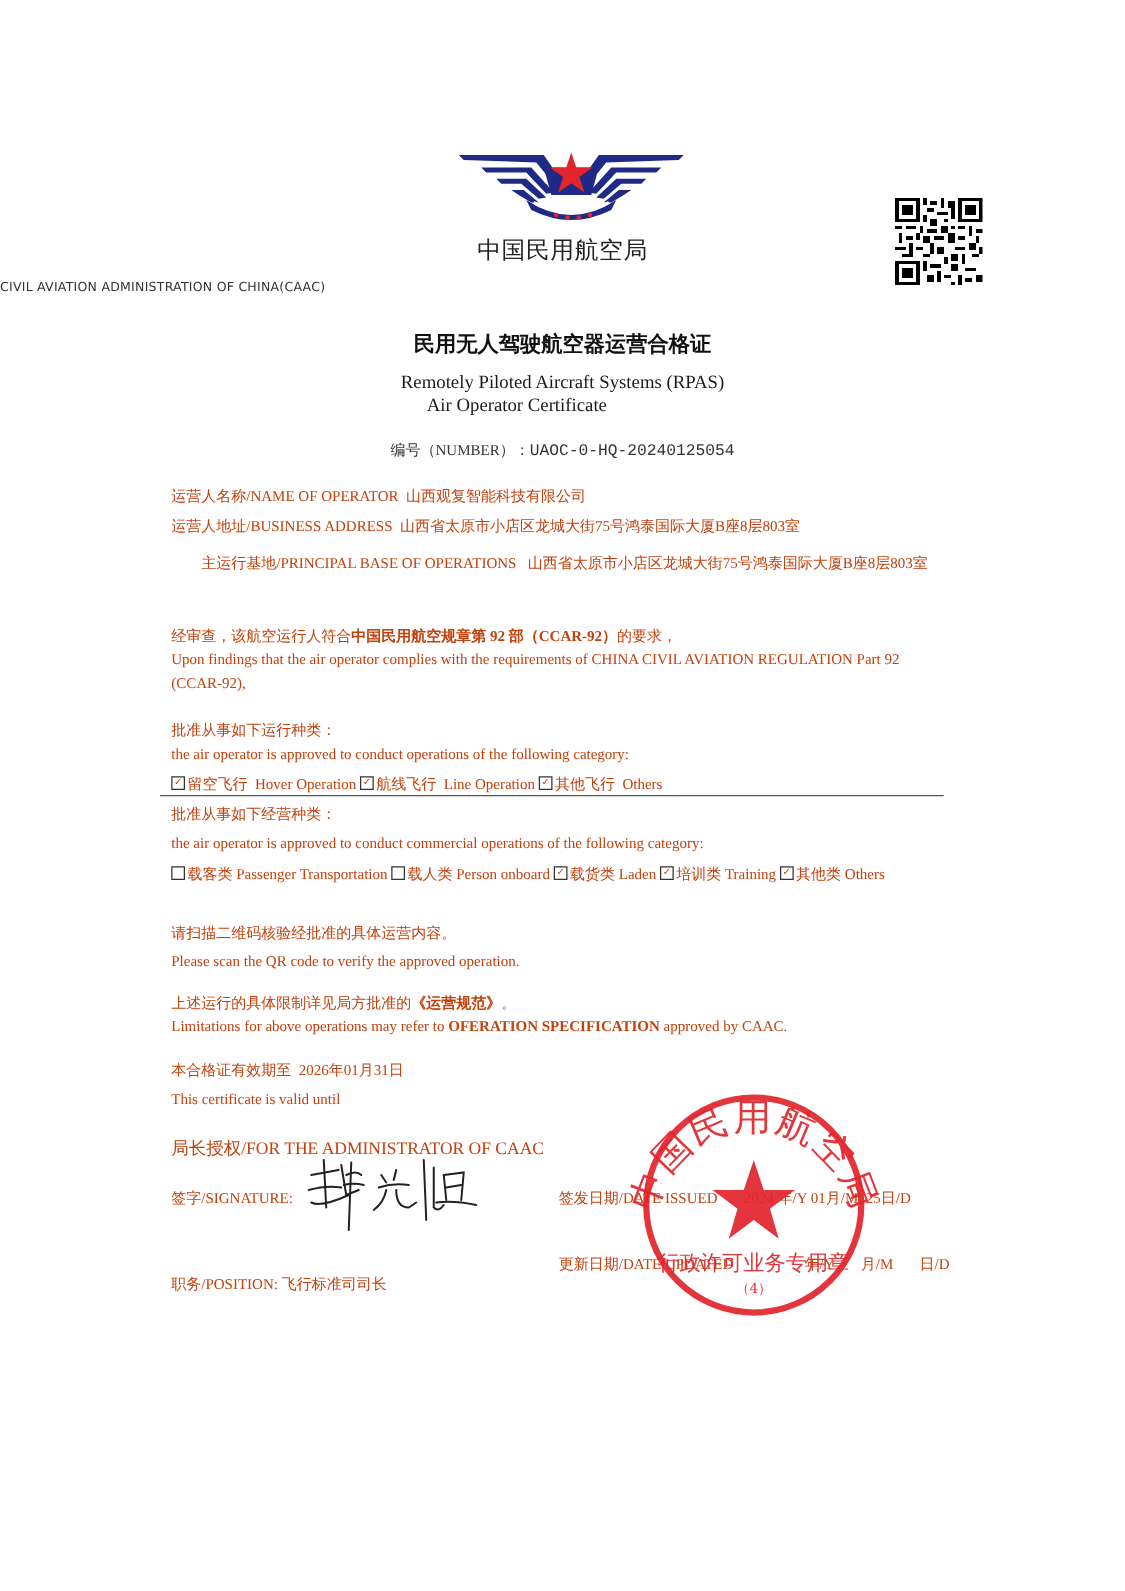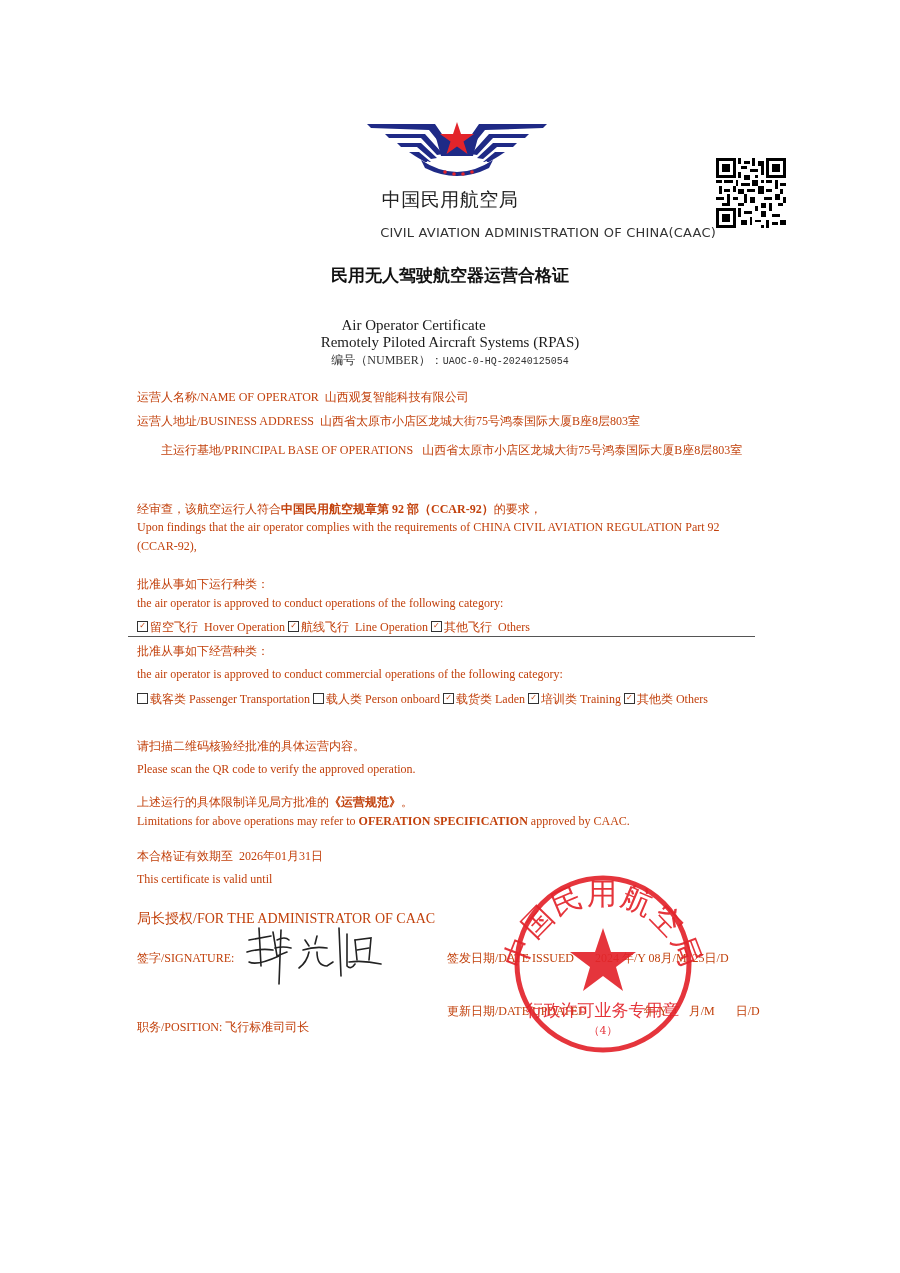--- a/index.html
+++ b/index.html
@@ -5,29 +5,29 @@
     html, body { margin: 0; padding: 0; background: #ffffff; }
     body { width: 900px; height: 1273px; position: relative; overflow: hidden; color: #1a1a1a; }
     .serif { font-family: "Liberation Serif", "DejaVu Serif", serif; }
     .sans { font-family: "DejaVu Sans", "Liberation Sans", sans-serif; }
     .mono { font-family: "Liberation Mono", "DejaVu Sans Mono", monospace; }
     .abs { position: absolute; }
 
     
     #logo { left: 365px; top: 120px; width: 184px; height: 60px; }
     #org-cn { left: 0; width: 900px; top: 187px; text-align: center; font-size: 19px; color: #222; letter-spacing: 0.5px; }
-    #org-en { left: 0; width: 716px; top: 225px; text-align: right; font-size: 13px; color: #333; letter-spacing: 0.2px; }
+    #org-en { left: 0; width: 716px; top: 225px; text-align: left; font-size: 10px; color: #333; letter-spacing: 0.2px; }
     #qr { left: 716px; top: 158px; width: 70px; height: 70px; }
 
     
     #title-cn { left: 0; width: 900px; top: 264px; text-align: center; font-size: 17px; font-weight: bold; color: #111; }
-    #title-en-1 { left: 0; width: 900px; top: 298px; text-align: center; font-size: 15px; margin-top: 36px; }
+    #title-en-1 { left: 0; width: 900px; top: 298px; text-align: center; font-size: 15px; }
     #title-en-2 { left: 0; width: 827px; top: 317px; text-align: center; font-size: 15px; }
     #number-row { left: 0; width: 900px; top: 352px; text-align: center; font-size: 12px; color: #333; }
-    #number-row .mono { font-size: 10px; }
+    #number-row .mono { font-size: 13px; }
 
     
     .line { left: 137px; font-size: 12px; white-space: nowrap; color: #c2410c; }
     .bold { font-weight: bold; }
     .cb { display: inline-block; width: 9px; height: 9px; border: 1px solid #333; margin-right: 2px; position: relative; top: 1px; font-size: 8px; line-height: 9px; text-align: center; }
     .cb.checked::after { content: "\2713"; position: absolute; left: 0; top: -1px; width: 9px; text-align: center; font-size: 8px; }
     #divider { left: 128px; top: 636px; width: 627px; height: 0; border-top: 1.5px solid #555; }
 
     
     #signature-svg { left: 243px; top: 926px; width: 150px; height: 60px; }
@@ -224,21 +224,21 @@
 
 <div class="abs line serif" style="top:1019px;">
   <span>职务/POSITION:</span>
   <span>飞行标准司司长</span>
 </div>
 
 <div class="abs line serif" style="left:447px; top:950px;">
   <span>签发日期/DATE ISSUED</span>&nbsp;&nbsp;&nbsp;&nbsp;&nbsp;&nbsp;
   <span>2024</span>
   <span>年/Y</span>
-  <span>08</span><span>月/M</span>&nbsp;
+  <span>01</span><span>月/M</span>&nbsp;
   <span>25</span><span>日/D</span>
 </div>
 <div class="abs line serif" style="left:447px; top:1003px;">
   <span>更新日期/DATE UPDATED</span>&nbsp;&nbsp;&nbsp;&nbsp;&nbsp;&nbsp;&nbsp;&nbsp;&nbsp;&nbsp;&nbsp;&nbsp;&nbsp;&nbsp;&nbsp;&nbsp;&nbsp;&nbsp;
   <span>年/Y</span>&nbsp;&nbsp;&nbsp;&nbsp;&nbsp;&nbsp;
   <span>月/M</span>&nbsp;&nbsp;&nbsp;&nbsp;&nbsp;&nbsp;
   <span>日/D</span>
 </div>
 
 <svg id="seal" class="abs" viewBox="0 0 240 188">

